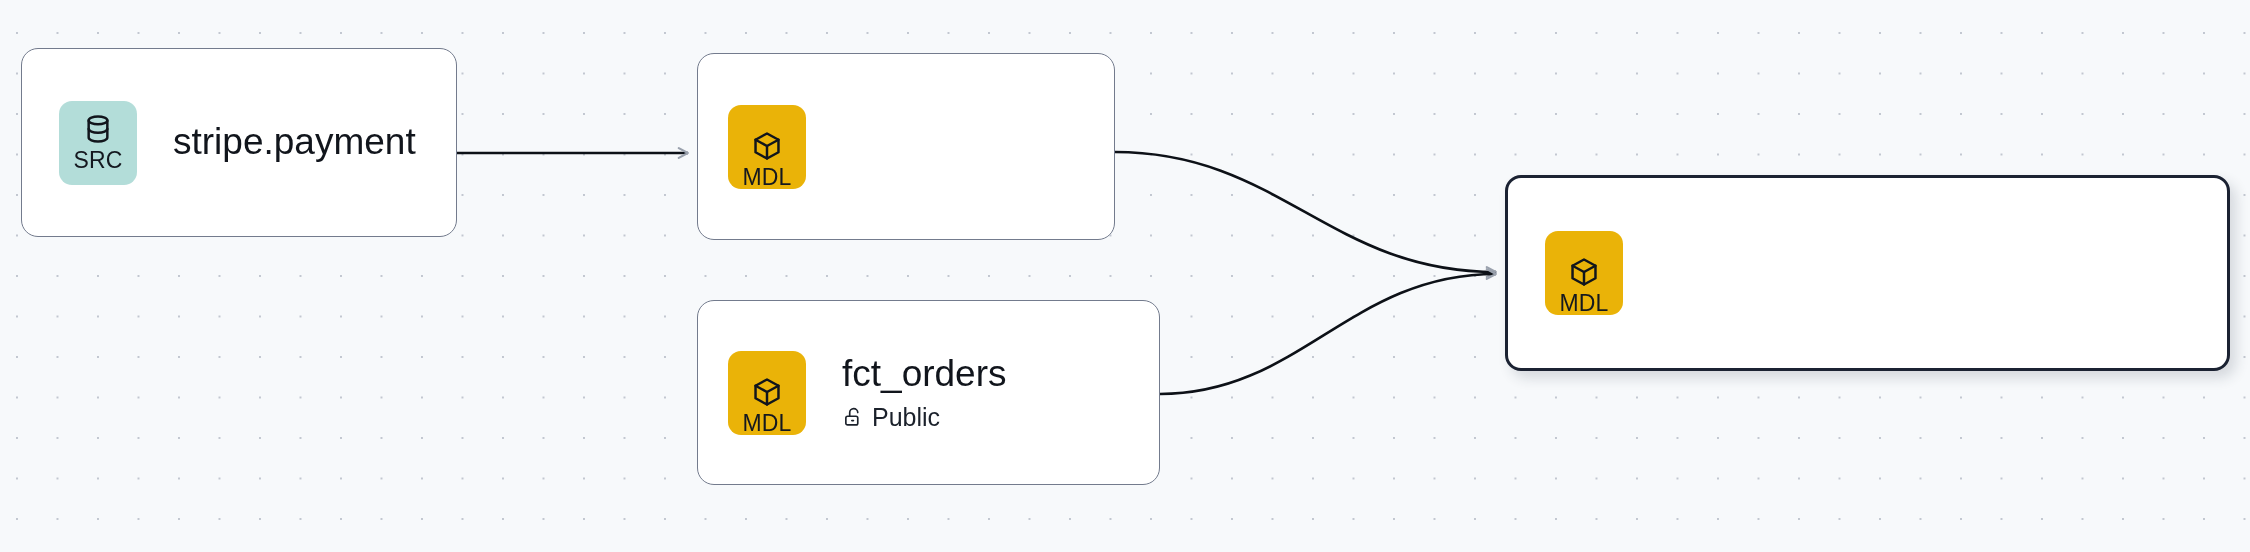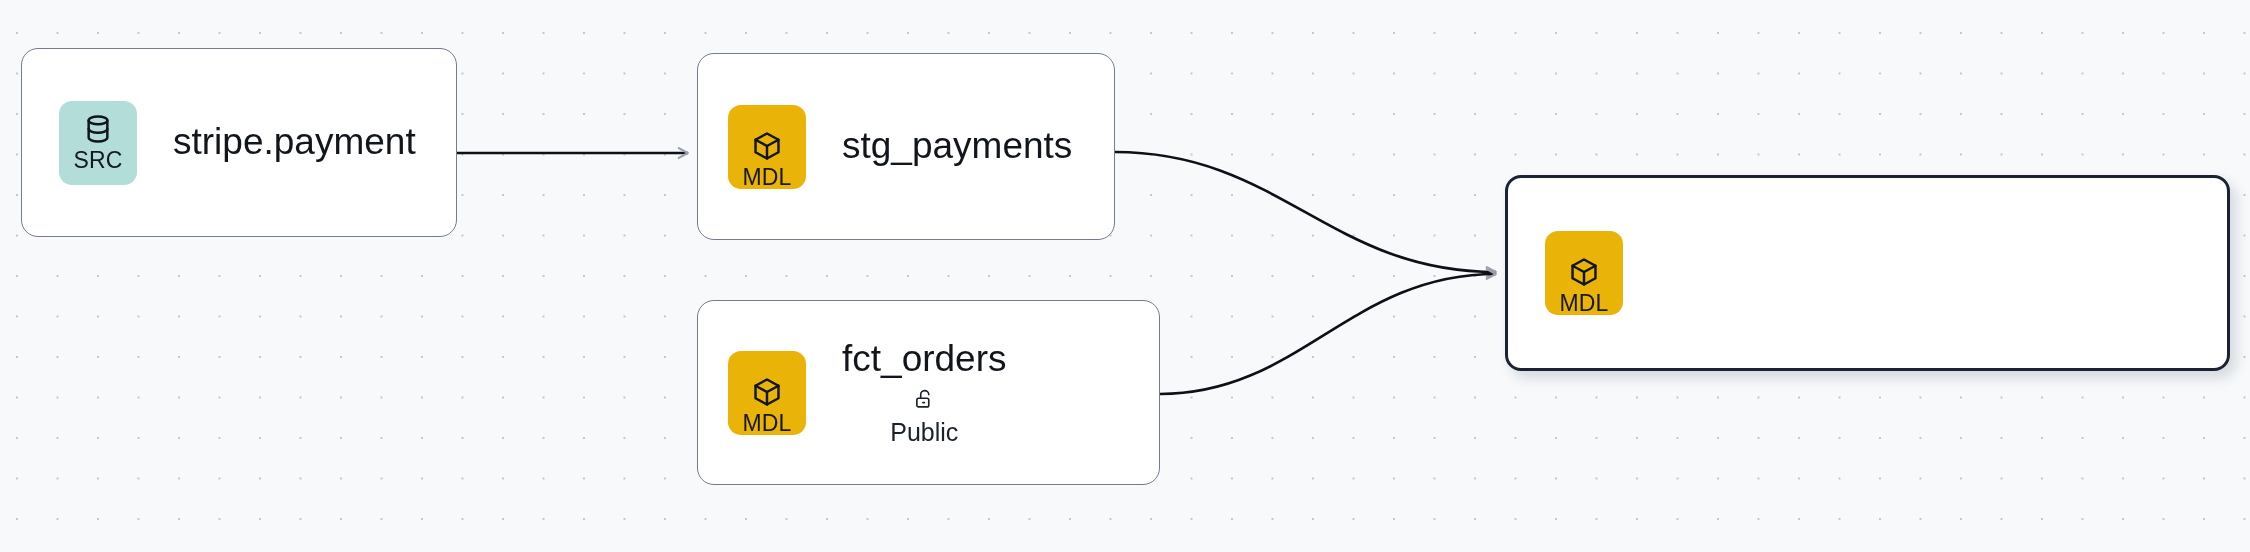--- a/index.html
+++ b/index.html
@@ -86,21 +86,20 @@
     white-space: nowrap;
   }
   .node-sub {
     display: flex;
     align-items: center;
     gap: 8px;
     margin-top: 7px;
     font-size: 25px;
     color: #1b212b;
     white-space: nowrap;
-    flex-direction: column;
   }
   .node-sub svg { display: block; flex: 0 0 auto; }
 
   
   #node-source-stripe-payment { left: 21px;   top: 48px;  width: 436px; height: 189px; padding-left: 37px; }
   #node-model-stg-payments    { left: 697px;  top: 53px;  width: 418px; height: 187px; padding-left: 30px; }
   #node-model-fct-orders      { left: 697px;  top: 300px; width: 463px; height: 185px; padding-left: 30px; }
   #node-model-agg-customer-payment-journey { left: 1505px; top: 175px; width: 725px; height: 196px; padding-left: 37px; }
 </style>
 </head>
@@ -142,23 +141,20 @@
     <div class="badge mdl">
       <span>
         <svg width="32" height="32" viewBox="0 0 24 24" fill="none" stroke="#11151c" stroke-width="1.85" stroke-linecap="round" stroke-linejoin="round">
           <path d="M12 2.6 L20.6 7.3 L12 12 L3.4 7.3 Z"></path>
           <path d="M3.4 7.3 V16.7 L12 21.4 V12"></path>
           <path d="M20.6 7.3 V16.7 L12 21.4"></path>
         </svg>
       </span>
       <span class="badge-text">MDL</span>
     </div>
-    <div class="node-body">
-      <div class="node-title">stg_payments</div>
-    </div>
   </div>
 
   <div class="node" id="node-model-fct-orders">
     <div class="badge mdl">
       <span>
         <svg width="32" height="32" viewBox="0 0 24 24" fill="none" stroke="#11151c" stroke-width="1.85" stroke-linecap="round" stroke-linejoin="round">
           <path d="M12 2.6 L20.6 7.3 L12 12 L3.4 7.3 Z"></path>
           <path d="M3.4 7.3 V16.7 L12 21.4 V12"></path>
           <path d="M20.6 7.3 V16.7 L12 21.4"></path>
         </svg>

